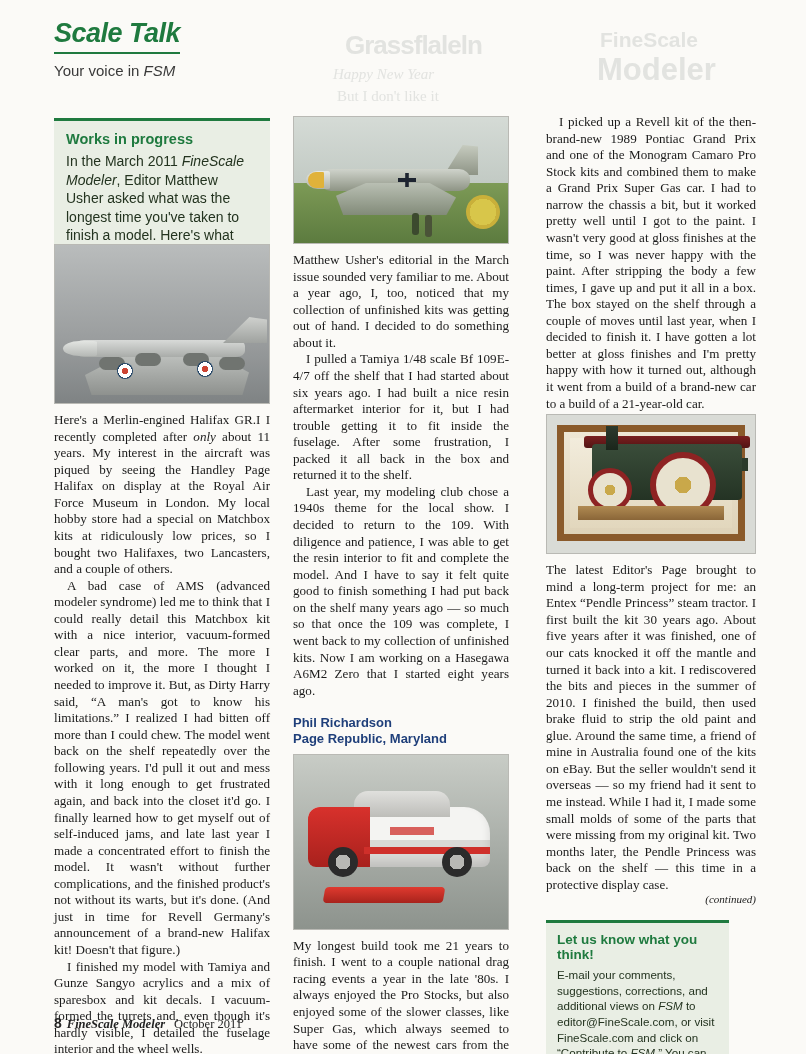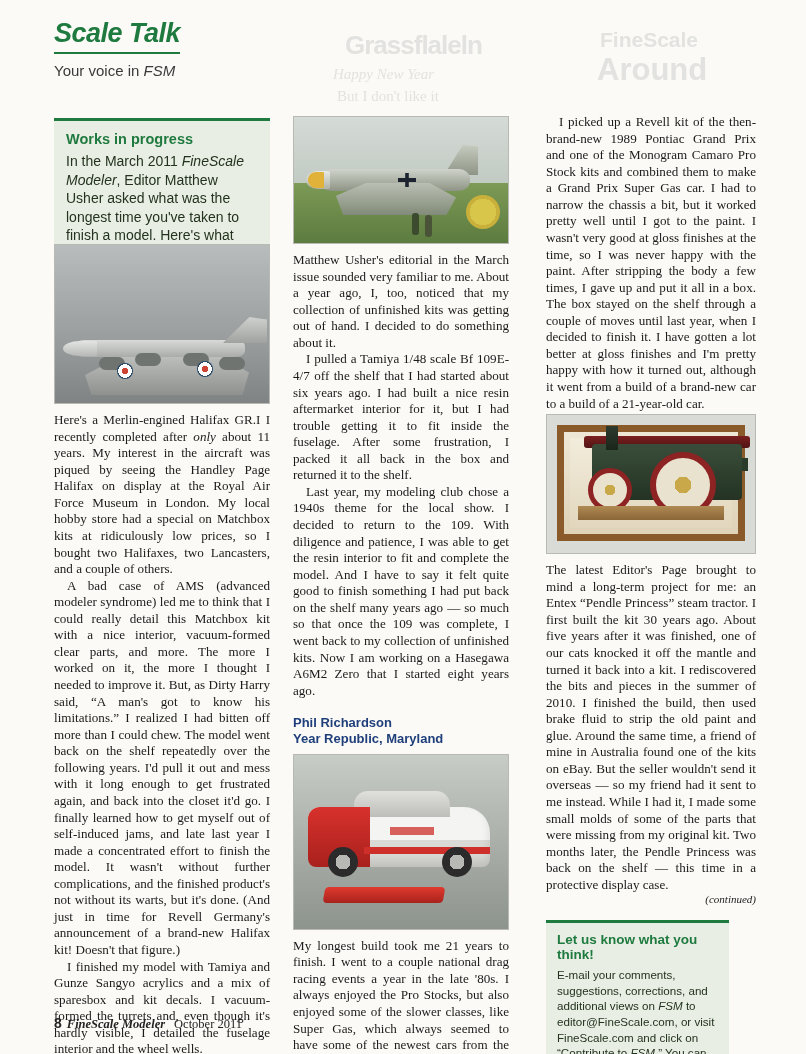--- a/index.html
+++ b/index.html
@@ -262,21 +262,21 @@
 </style>
 </head>
 <body>
 
 <div class="page">
 
   <div class="ghost ghost-1">Grassflaleln</div>
   <div class="ghost ghost-2">Happy New Year</div>
   <div class="ghost ghost-3">But I don't like it</div>
   <div class="ghost ghost-4">FineScale</div>
-  <div class="ghost ghost-5">Around</div>
+  <div class="ghost ghost-5">Modeler</div>
   <div class="ghost ghost-6">contributions</div>
 
   <div class="masthead">
     <div class="masthead-title">Scale Talk</div>
     <div class="masthead-sub"><span>Your voice in </span><i>FSM</i></div>
   </div>
 
   <div class="wip-box">
     <div class="wip-title">Works in progress</div>
     <div class="wip-body"><span>In the March 2011 </span><i>FineScale Modeler</i><span>, Editor Matthew Usher asked what was the longest time you've taken to finish a model. Here's what readers had to say.</span></div>
@@ -319,21 +319,21 @@
       <div class="fig f2"></div>
       <div class="disc"></div>
     </div>
 
     <p class="noindent">Matthew Usher's editorial in the March issue sounded very familiar to me. About a year ago, I, too, noticed that my collection of unfinished kits was getting out of hand. I decided to do something about it.</p>
     <p>I pulled a Tamiya 1/48 scale Bf 109E-4/7 off the shelf that I had started about six years ago. I had built a nice resin aftermarket interior for it, but I had trouble getting it to fit inside the fuselage. After some frustration, I packed it all back in the box and returned it to the shelf.</p>
     <p>Last year, my modeling club chose a 1940s theme for the local show. I decided to return to the 109. With diligence and patience, I was able to get the resin interior to fit and complete the model. And I have to say it felt quite good to finish something I had put back on the shelf many years ago — so much so that once the 109 was complete, I went back to my collection of unfinished kits. Now I am working on a Hasegawa A6M2 Zero that I started eight years ago.</p>
 
     <div class="byline" style="margin-top:16px;">
       <div class="nm">Phil Richardson</div>
-      <div class="nm">Year Republic, Maryland</div>
+      <div class="nm">Page Republic, Maryland</div>
     </div>
 
     <div class="photo p3" style="width:216px;height:176px;margin:2px 0 8px 0;">
       <div class="bodyc"></div>
       <div class="redtop"></div>
       <div class="redfront"></div>
       <div class="stripe"></div>
       <div class="decal"></div>
       <div class="wheel w1"></div>
       <div class="wheel w2"></div>

